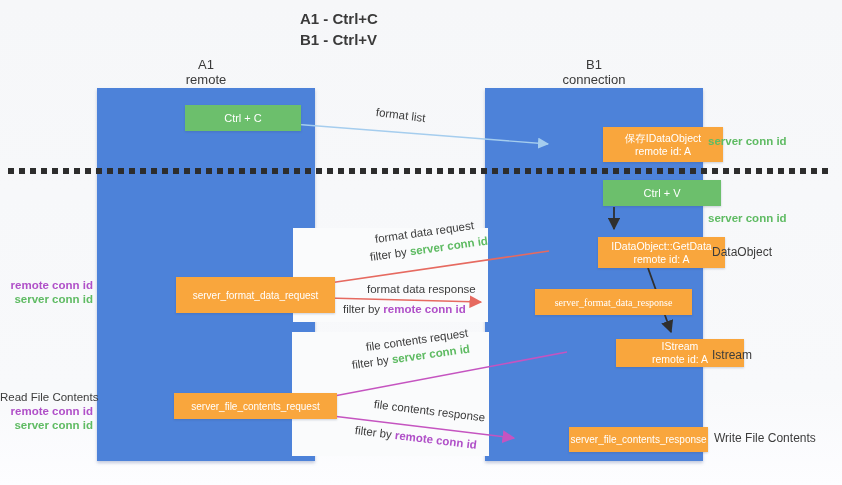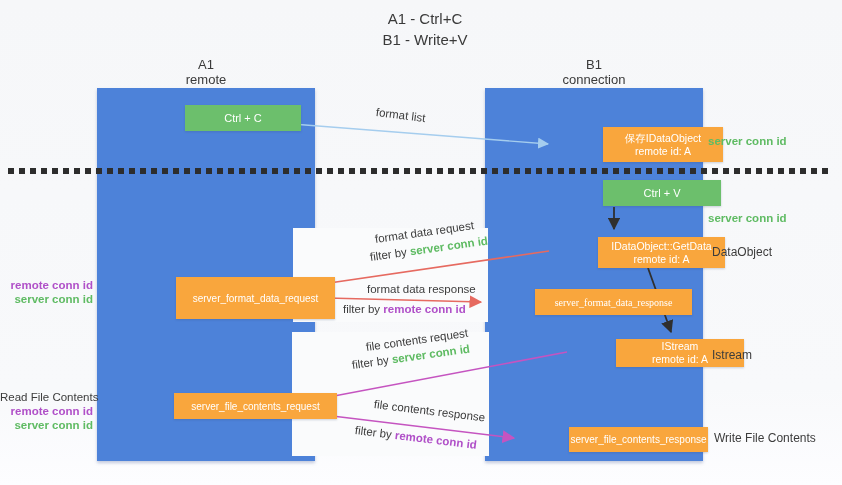--- a/index.html
+++ b/index.html
@@ -1,22 +1,22 @@
 <!DOCTYPE html>
 <html><head>
 <meta charset="utf-8">
 <style>
   html,body { margin:0; padding:0; }
   .stage {
     position:relative; width:842px; height:485px; overflow:hidden;
     background:linear-gradient(180deg,#f6f7f9 0%, #f8f9fb 80%, #fdfdff 100%);
     font-family:"Liberation Sans", sans-serif; color:#3c3c3c;
   }
-  .title { position:absolute; left:300px; top:8px; width:250px; text-align:center;
-           font-size:15px; line-height:21px; color:#3a3a3a; }
+  .title { position:absolute; left:300px; top:8px; width:250px; text-align:left;
+           font-size:15px; line-height:21px; color:#3a3a3a;font-weight:bold; }
   .colheader { position:absolute; width:218px; text-align:center; font-size:13px;
                line-height:15px; color:#3a3a3a; top:57px; }
   .column { position:absolute; top:88px; width:218px; height:373px;
             background:#4d82d9; box-shadow:0 2px 3px rgba(90,110,160,.35); }
   .lblbg { position:absolute; background:#fafbfc; }
   .dotline { position:absolute; left:8px; top:168px; width:822px; height:6px;
              background:repeating-linear-gradient(90deg,#2d2d2d 0 6px, transparent 6px 11px); }
   svg.arrows { position:absolute; left:0; top:0; pointer-events:none; }
   .box { position:absolute; display:flex; flex-direction:column; align-items:center;
          justify-content:center; color:#fff; text-align:center; font-size:11px;
@@ -32,21 +32,21 @@
   .sidegroup { position:absolute; font-size:11.5px; line-height:14px; white-space:nowrap; }
   .right-align { text-align:right; }
 </style>
 </head>
 <body>
 
 <div class="stage">
 
   <div class="title">
     <div>A1 - Ctrl+C</div>
-    <div>B1 - Write+V</div>
+    <div>B1 - Ctrl+V</div>
   </div>
 
   <div class="colheader" style="left:97px;">
     <div>A1</div>
     <div>remote</div>
   </div>
   <div class="colheader" style="left:485px;">
     <div>B1</div>
     <div>connection</div>
   </div>
@@ -94,21 +94,21 @@
 
   <div class="box green" style="left:555px; top:180px; width:118px; height:26px;">
     <span>Ctrl + V</span>
   </div>
 
   <div class="box orange two" style="left:550px; top:237px; width:127px; height:31px;">
     <span>IDataObject::GetData</span>
     <span>remote id: A</span>
   </div>
 
-  <div class="box orange snake" style="left:128px; top:277px; width:159px; height:42px;align-items:center;">
+  <div class="box orange snake" style="left:128px; top:277px; width:159px; height:36px;align-items:center;">
     <span>server_format_data_request</span>
   </div>
 
   <div class="box orange snake" style="left:487px; top:289px; width:157px; height:26px;font-family:Liberation Serif, serif;">
     <span>server_format_data_response</span>
   </div>
 
   <div class="box orange two" style="left:568px; top:339px; width:128px; height:28px;">
     <span>IStream</span>
     <span>remote id: A</span>

